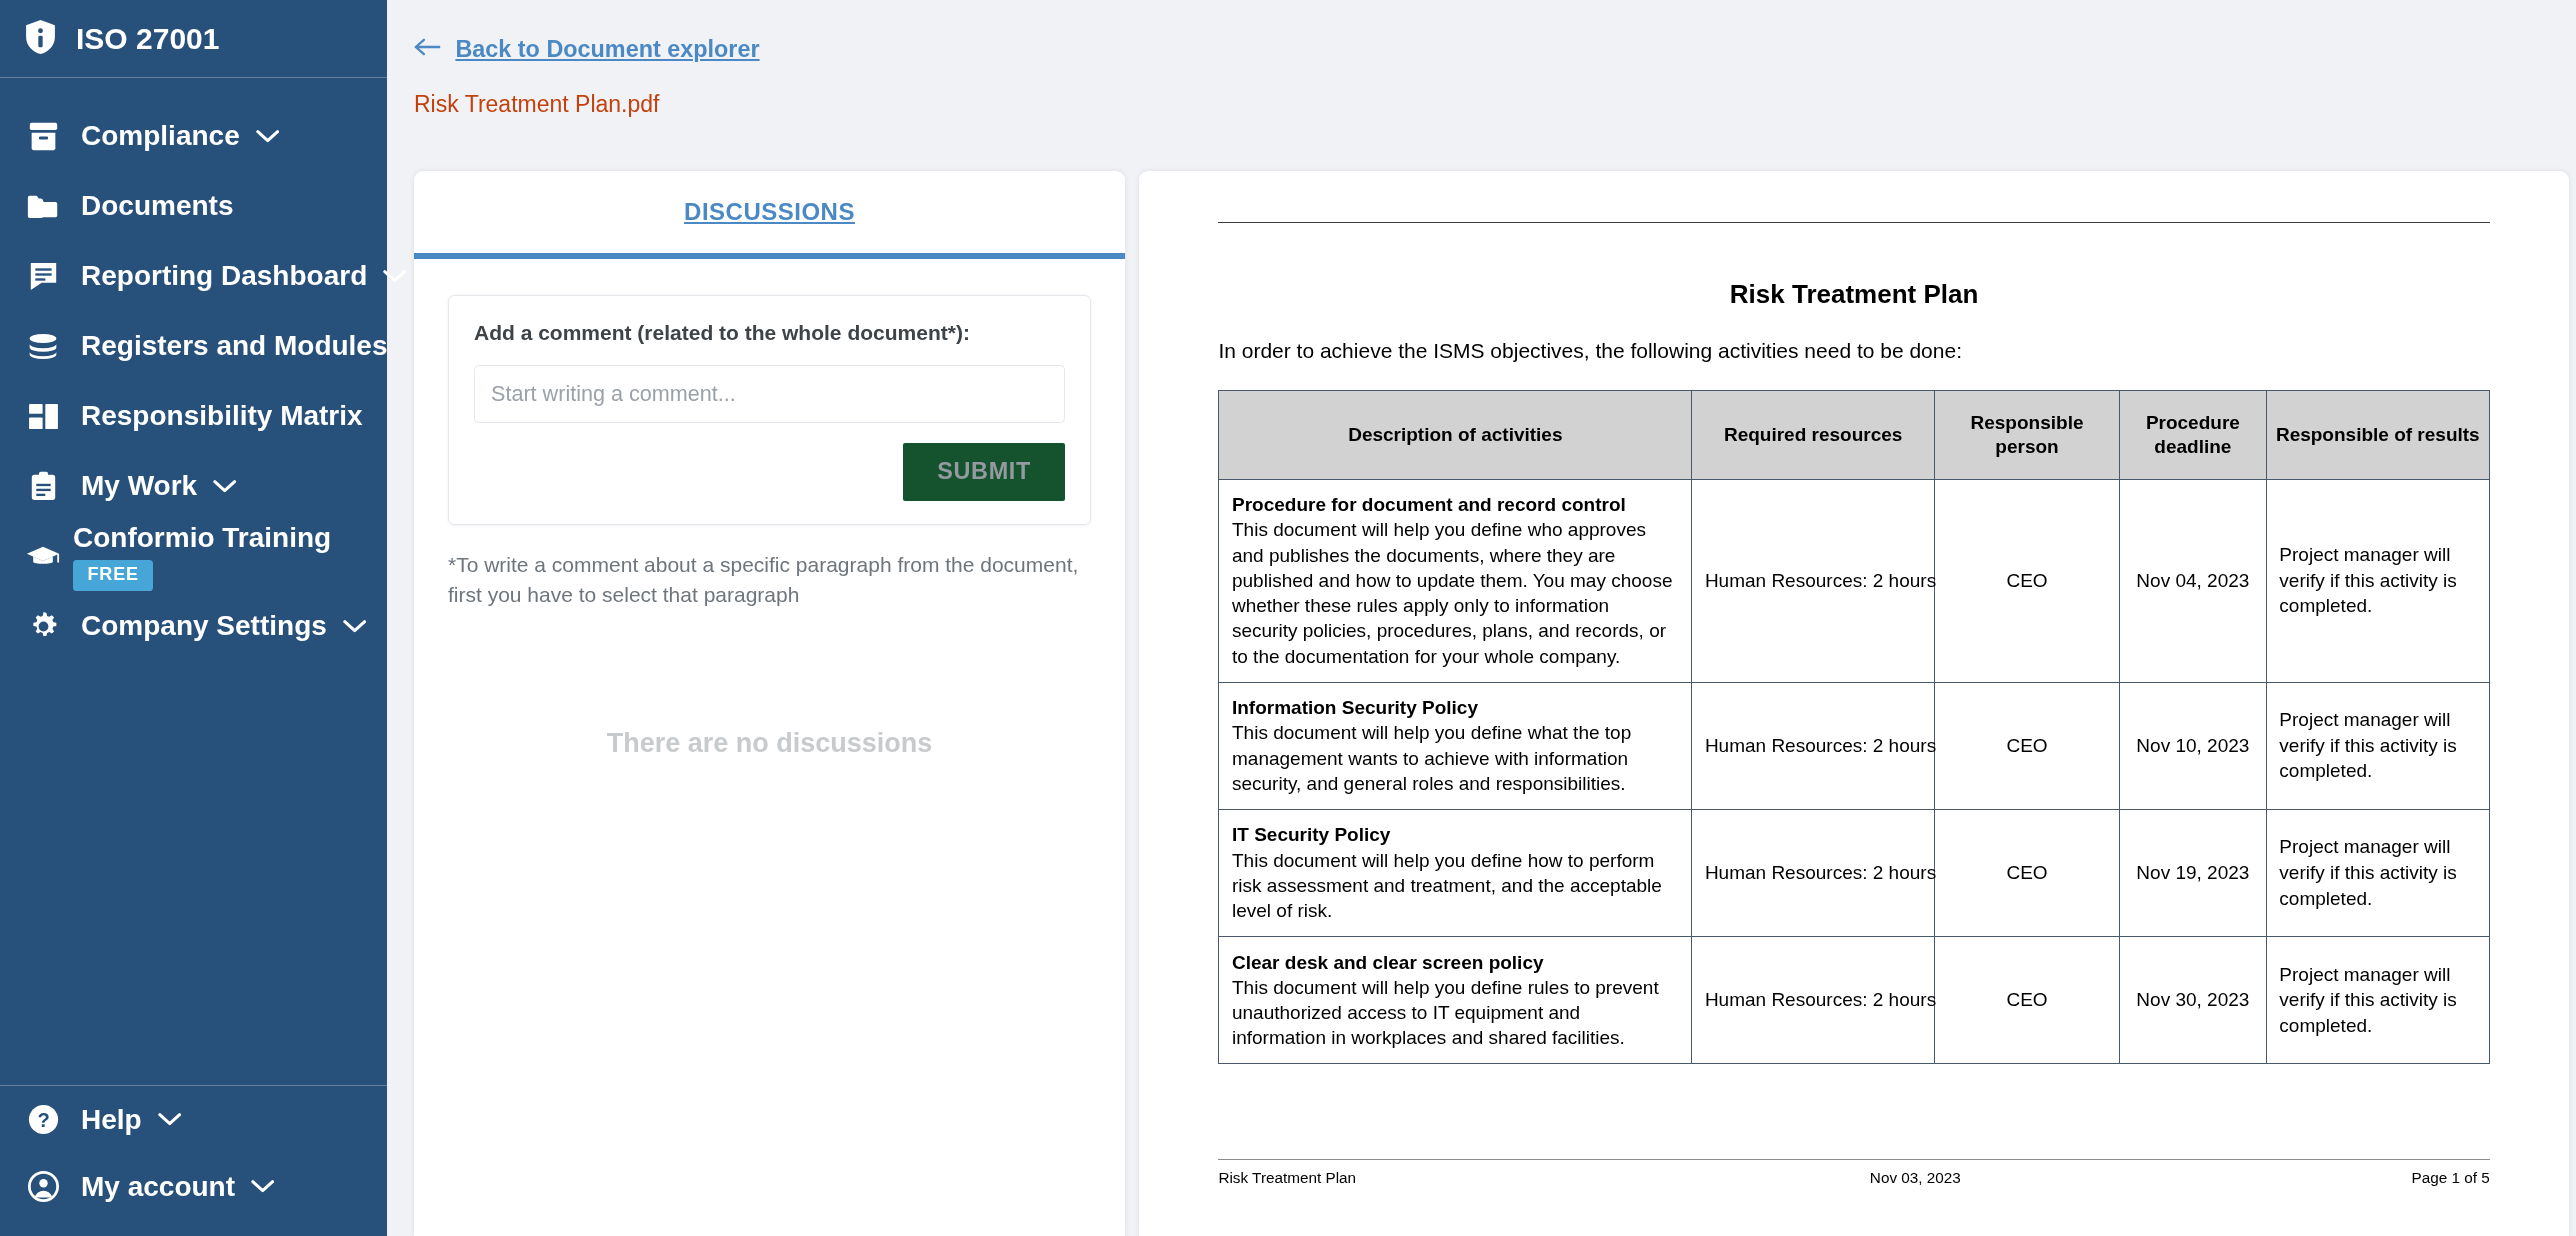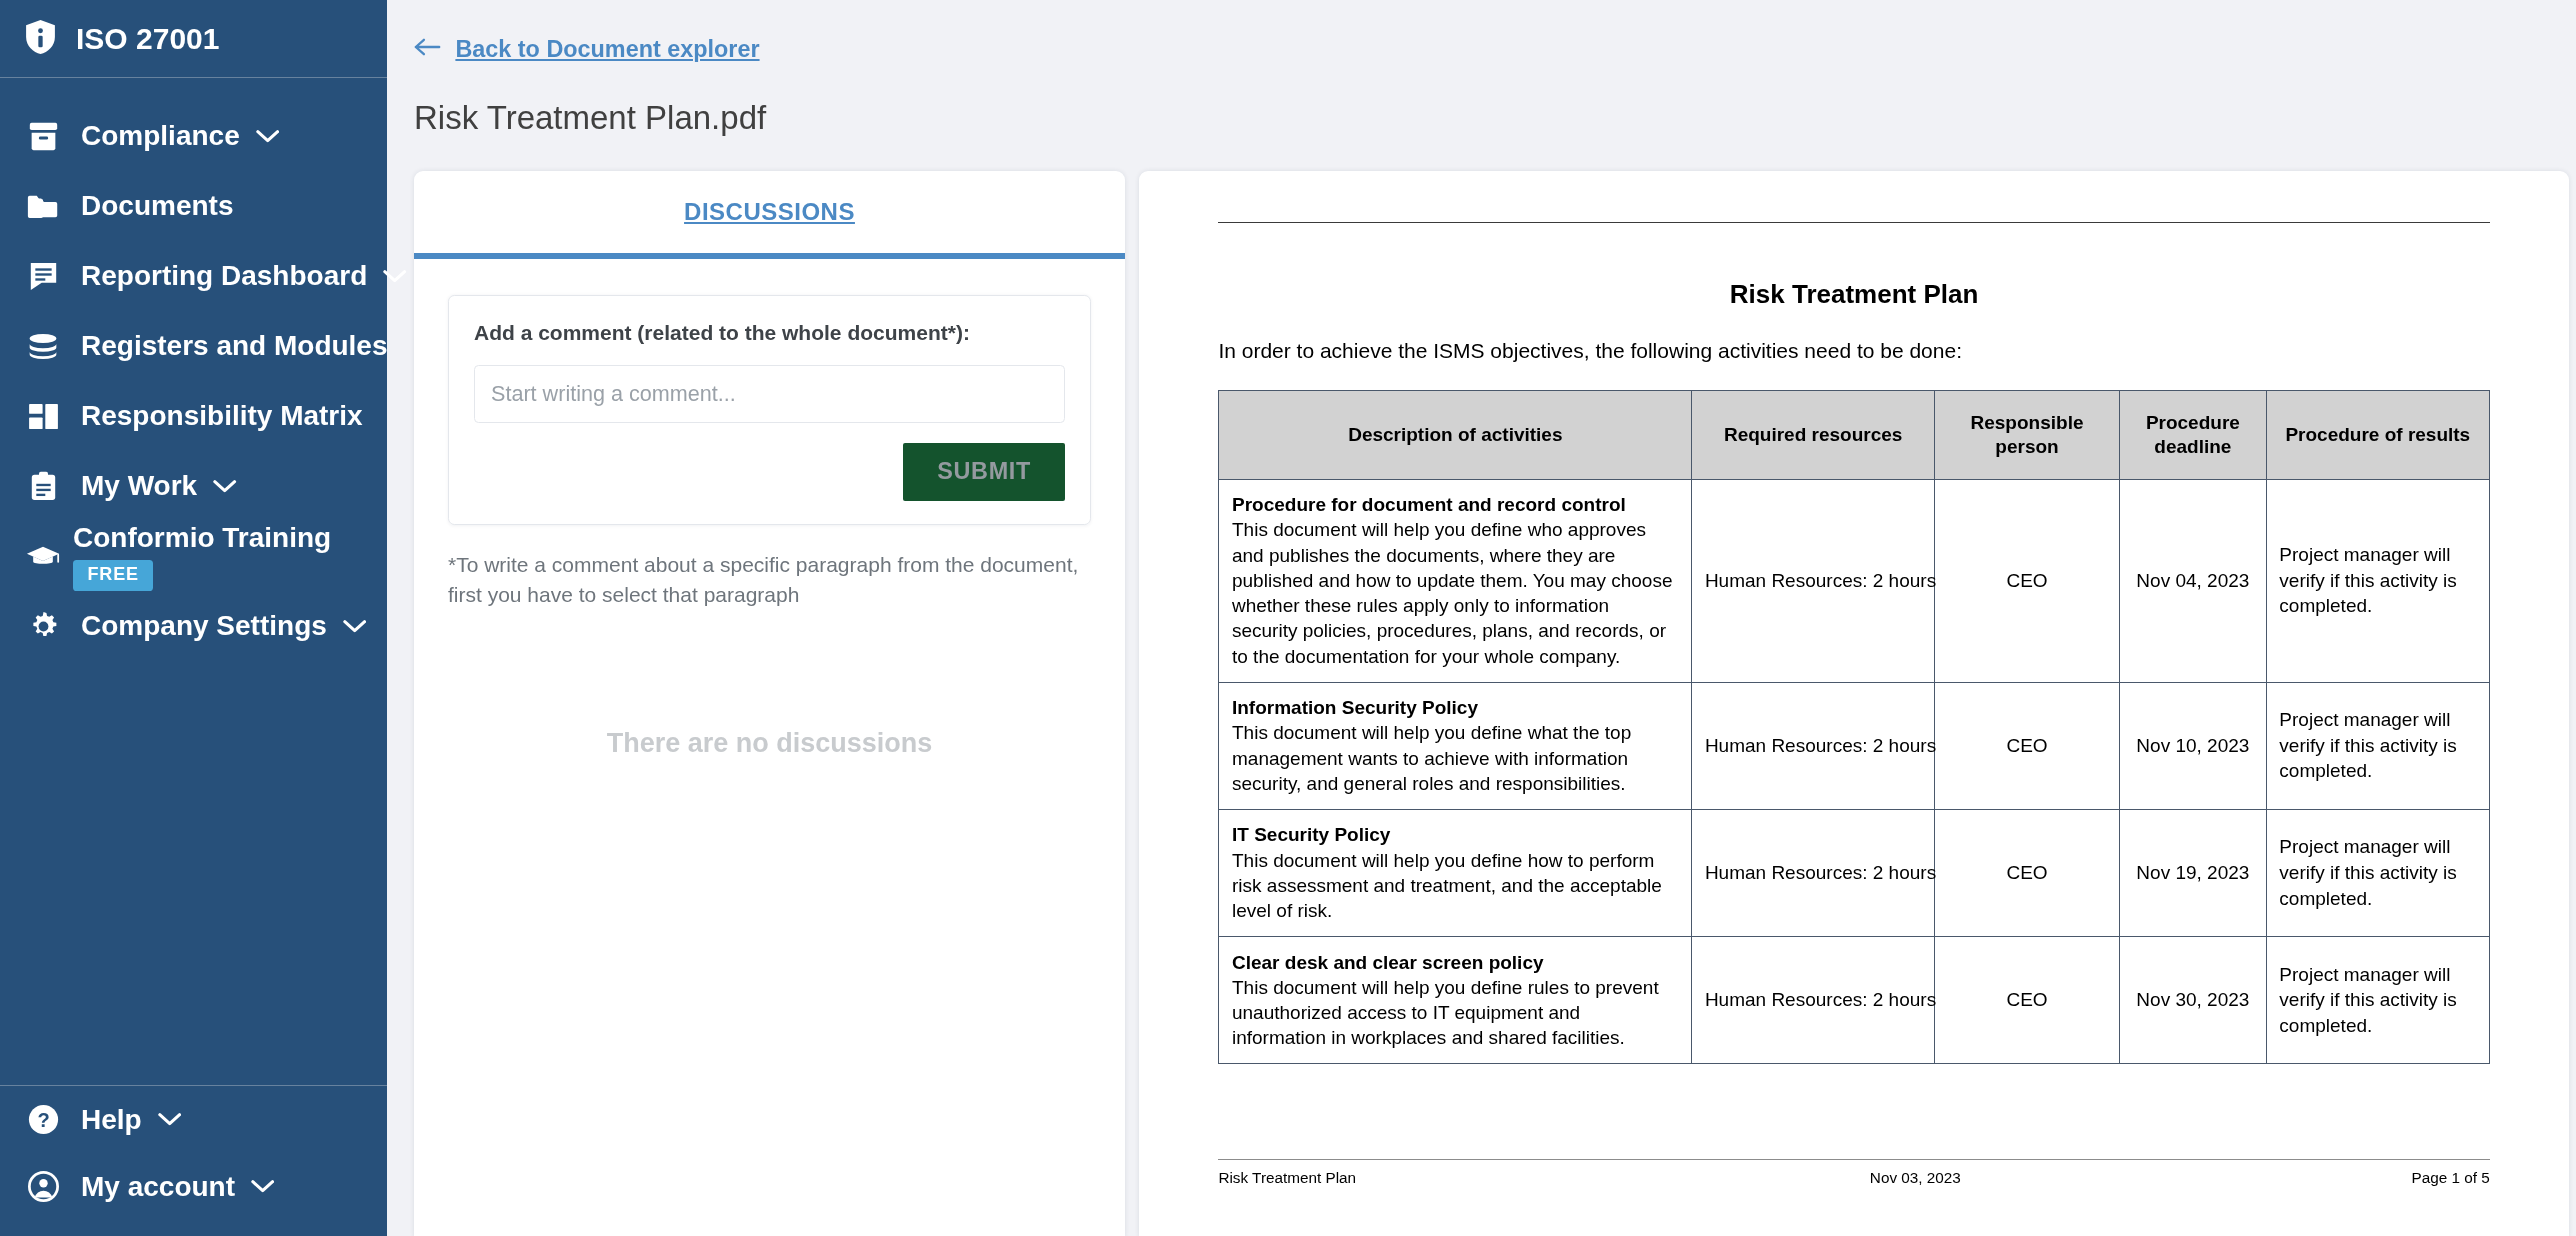--- a/index.html
+++ b/index.html
@@ -70,21 +70,21 @@
 
   
   .main { flex: 1 1 auto; display: flex; flex-direction: column; min-width: 0; }
   .topbar { padding: 36px 0 0 27px; height: 171px; flex: 0 0 171px; }
   .back-link {
     display: inline-flex; align-items: center; gap: 14.4px;
     color: #4b89c4; font-size: 23.4px; font-weight: bold;
     text-decoration: underline; cursor: pointer;
   }
   .doc-title {
-    margin-top: 36px; font-size: 33px; color: #404040; font-weight: normal;
+    margin-top: 28px; font-size: 23px; color: #c2410c; font-weight: normal;
   }
 
   .content {
     flex: 1 1 auto; display: flex; gap: 14.4px;
     padding: 0 7.2px 0 27px; min-height: 0;
   }
 
   
   .disc-panel {
     width: 711px; flex: 0 0 711px;
@@ -404,21 +404,21 @@
                 <col class="col-per">
                 <col class="col-dl">
                 <col class="col-ev">
             </colgroup>
             <thead>
               <tr>
                 <th>Description of activities</th>
                 <th>Required resources</th>
                 <th>Responsible person</th>
                 <th>Procedure deadline</th>
-                <th>Procedure of results</th>
+                <th>Responsible of results</th>
               </tr>
             </thead>
             <tbody>
               <tr>
                 <td class="c-desc">
                   <span class="act-name">Procedure for document and record control</span>
                   <span>This document will help you define who approves and publishes the documents, where they are published and how to update them. You may choose whether these rules apply only to information security policies, procedures, plans, and records, or to the documentation for your whole company.</span>
                 </td>
                 <td class="c-res">Human Resources: 2 hours</td>
                 <td class="c-person">CEO</td>

